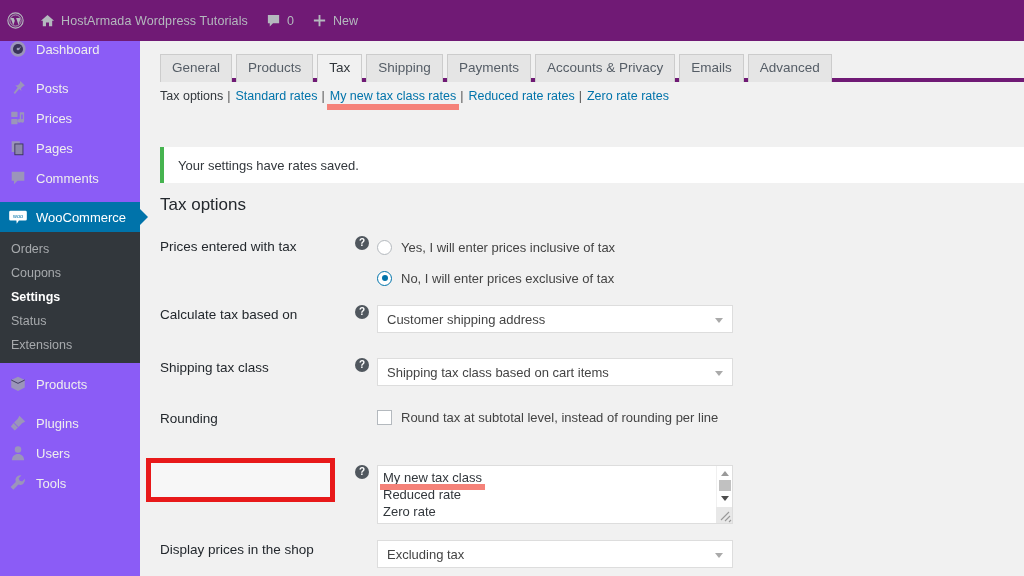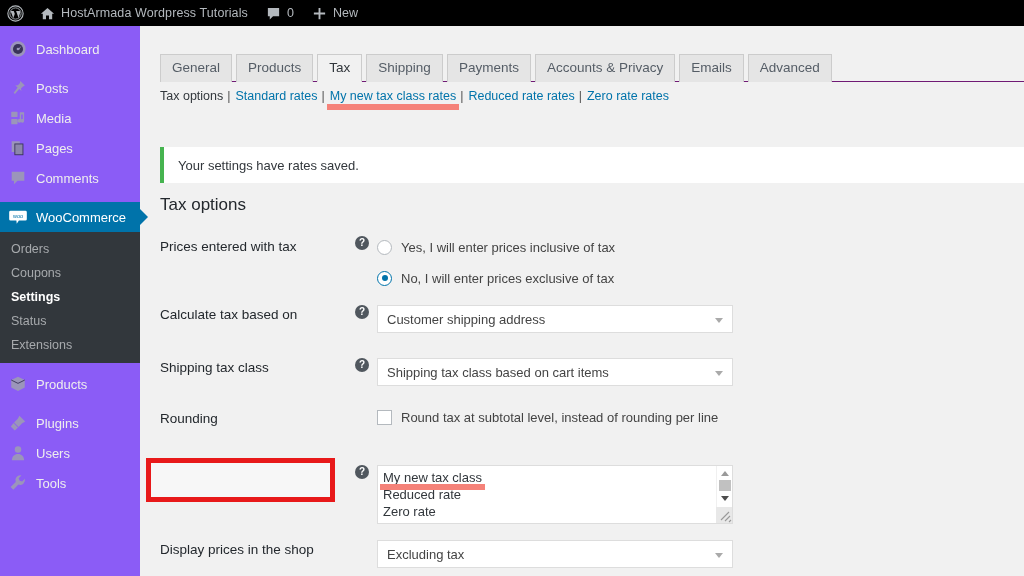--- a/index.html
+++ b/index.html
@@ -8,22 +8,22 @@
     overflow: hidden;
     background: #f1f1f1;
     font-family: "Liberation Sans", sans-serif;
     font-size: 13px;
     color: #32373c;
   }
 
   
   #adminbar {
     position: absolute; top: 0; left: 0;
-    width: 1024px; height: 26px;
-    background: #000000;
+    width: 1024px; height: 41px;
+    background: #701a75;
     display: flex; align-items: center;
     color: #b4b9be;
     font-size: 12.5px;
     z-index: 30;
   }
   .ab-item {
     display: flex; align-items: center; gap: 6px;
     height: 26px; padding: 0 9px;
     color: #b4b9be; white-space: nowrap;
   }
@@ -71,21 +71,21 @@
   #wpcontent {
     position: absolute; top: 26px; left: 140px;
     width: 884px; height: 550px;
     background: #f1f1f1;
   }
 
   
   .nav-tab-wrapper {
     position: absolute; top: 28px; left: 20px;
     width: 864px; height: 28px;
-    border-bottom: 1px solid #701a75;
+    border-bottom: 4px solid #701a75;
   }
   .nav-tab {
     position: relative; float: left;
     height: 28px; line-height: 26px;
     margin: 0 4px 0 0; padding: 0 11px;
     background: #e5e5e5;
     border: 1px solid #ccc; border-bottom: none;
     color: #555d66; font-size: 13.5px;
     white-space: nowrap;
   }
@@ -292,21 +292,21 @@
     </svg>
     <span class="mlabel" data-name="sidebar-item-label">Posts</span>
   </div>
 
   <div class="menu-top" data-name="sidebar-item-media">
     <svg class="menu-ico" viewBox="0 0 20 20" data-name="media-icon">
       <rect x="2.5" y="3" width="7" height="6" rx="1" fill="#a0a5aa"></rect>
       <rect x="2.5" y="11" width="7" height="6" rx="1" fill="#a0a5aa"></rect>
       <path d="M12 3.5 L16.8 3.5 L16.8 13 A2.1 2.1 0 1 1 15.3 11.2 L15.3 6 L13.5 6 L13.5 13 A2.1 2.1 0 1 1 12 11.2 Z" fill="#a0a5aa"></path>
     </svg>
-    <span class="mlabel" data-name="sidebar-item-label">Media</span>
+    <span class="mlabel" data-name="sidebar-item-label">Prices</span>
   </div>
 
   <div class="menu-top" data-name="sidebar-item-pages">
     <svg class="menu-ico" viewBox="0 0 20 20" data-name="pages-icon">
       <rect x="3" y="2.5" width="9" height="12" fill="#a0a5aa"></rect>
       <rect x="6.5" y="5.5" width="9" height="12" fill="#8d9296" stroke="#23282d" stroke-width="1"></rect>
     </svg>
     <span class="mlabel" data-name="sidebar-item-label">Pages</span>
   </div>
 

